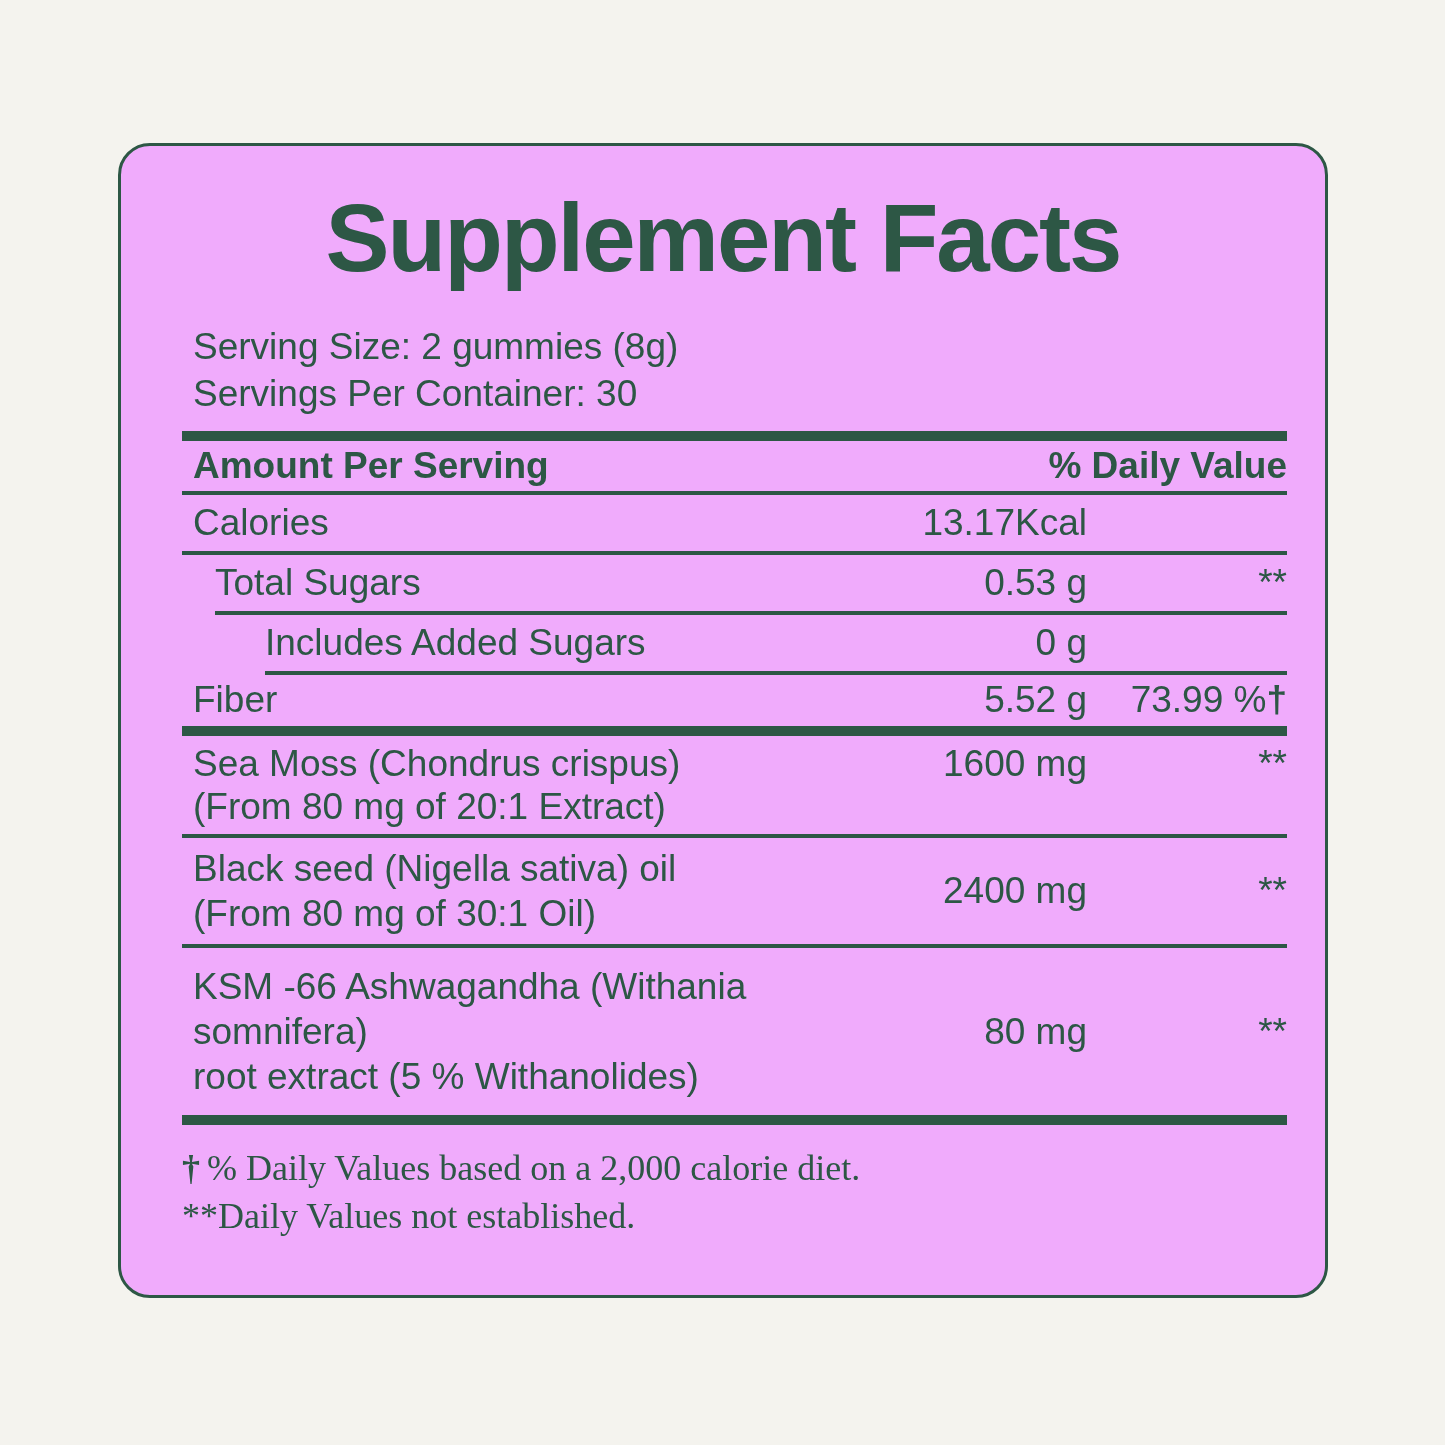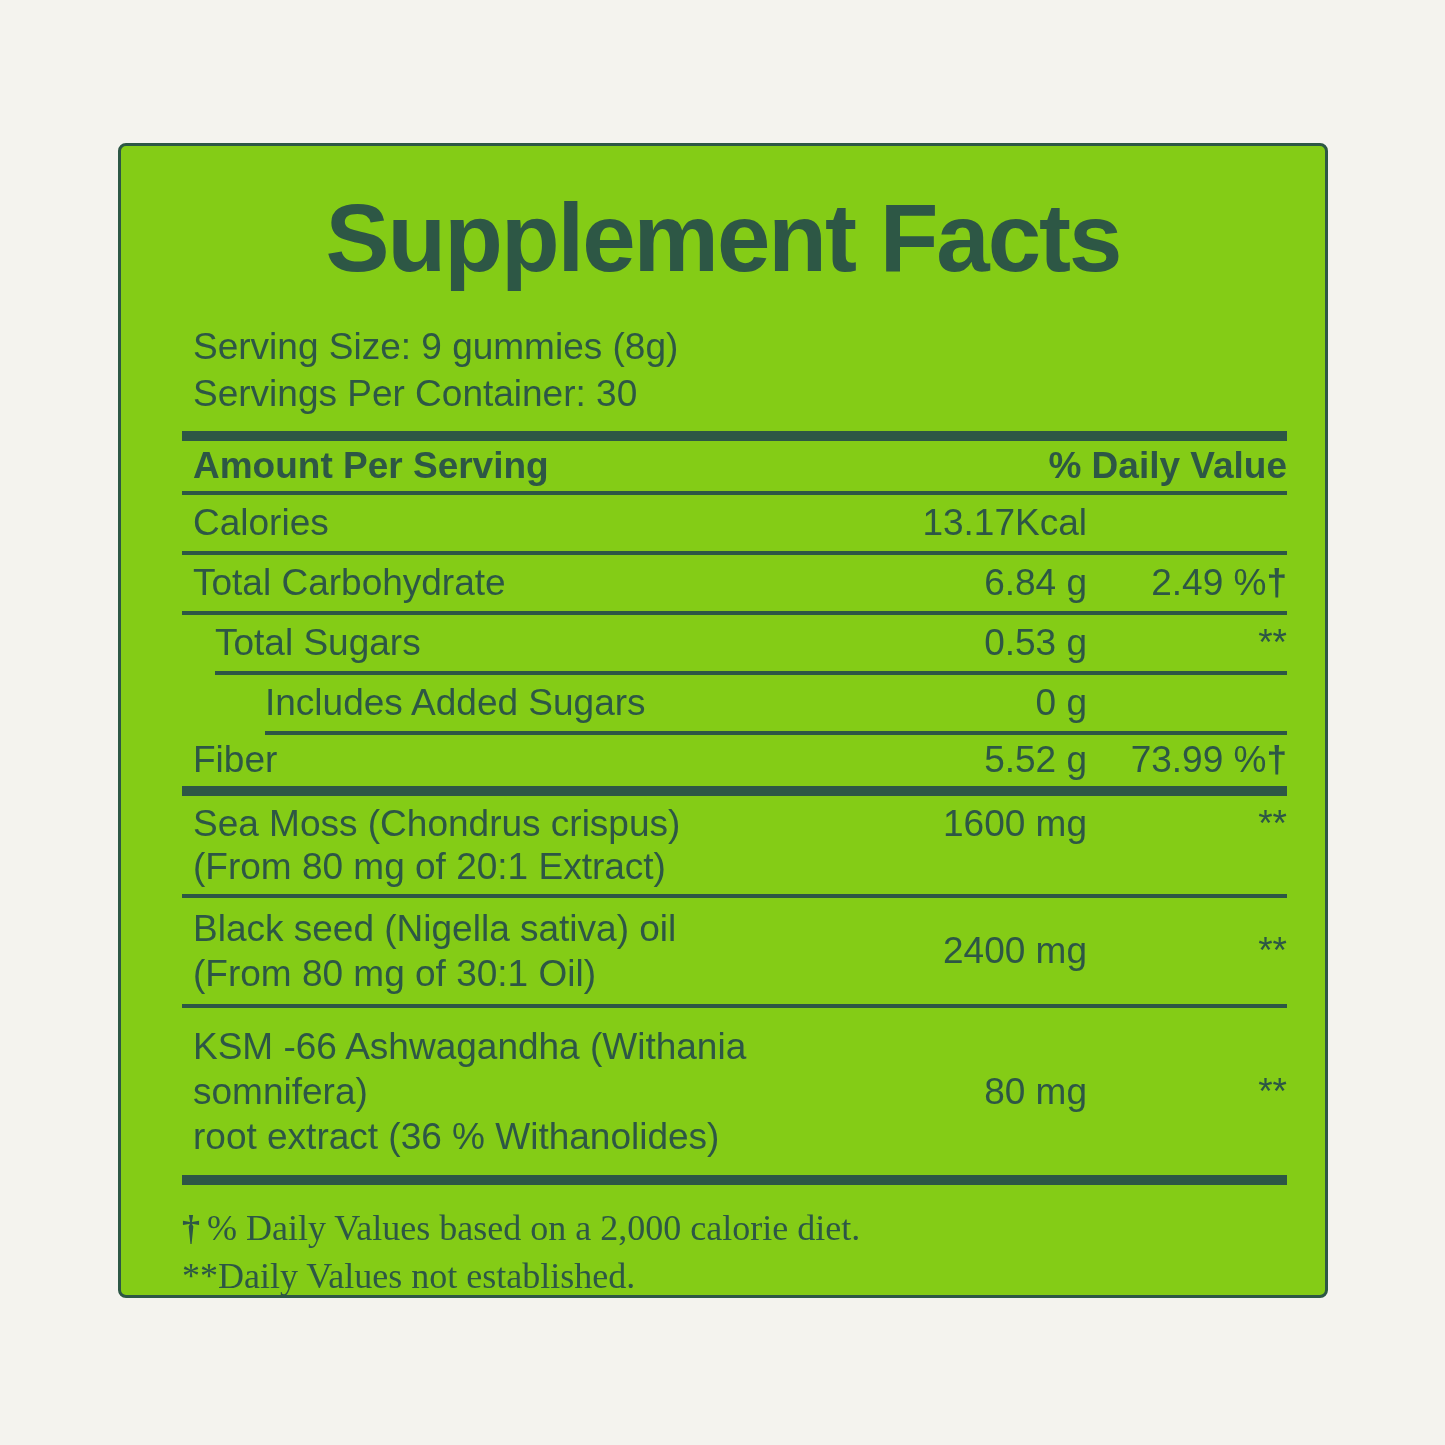--- a/index.html
+++ b/index.html
@@ -4,22 +4,22 @@
 <style>
   html,body{margin:0;padding:0;}
   body{
     width:1445px;height:1445px;position:relative;
     background:#f4f3ee;
     font-family:"Liberation Sans", sans-serif;
     color:#2d5745;
   }
   .card{
     position:absolute;left:118px;top:143px;width:1210px;height:1155px;
-    box-sizing:border-box;background:#84cc16;
-    border:3px solid #2d5745;border-radius:8px;overflow:hidden;
+    box-sizing:border-box;background:#f0abfc;
+    border:3px solid #2d5745;border-radius:32px;overflow:hidden;
   }
   .title{
     margin-top:42px;text-align:center;
     font-size:96px;font-weight:700;letter-spacing:-2px;line-height:1.05;
   }
   .serving{margin:34px 38px 0 72px;font-size:37px;line-height:47px;}
   .facts-table{margin:14px 38px 0 61px;}
   .bar{height:10px;background:#2d5745;}
   .row{
     display:flex;align-items:center;
@@ -45,44 +45,39 @@
   .fn-dagger{font-weight:700;margin-right:7px;}
 </style>
 </head>
 <body>
 
 <div class="card">
 
   <div class="title">Supplement Facts</div>
 
   <div class="serving">
-    <div>Serving Size: 9 gummies (8g)</div>
+    <div>Serving Size: 2 gummies (8g)</div>
     <div>Servings Per Container: 30</div>
   </div>
 
   <div class="facts-table">
 
     <div class="bar"></div>
 
     <div class="row header-row">
       <div class="name">Amount Per Serving</div>
       <div class="dv" style="width:auto;">% Daily Value</div>
     </div>
 
     <div class="row single">
       <div class="name">Calories</div>
       <div class="amount">13.17Kcal</div>
       <div class="dv"><span></span><b></b></div>
     </div>
 
-    <div class="row single">
-      <div class="name">Total Carbohydrate</div>
-      <div class="amount">6.84 g</div>
-      <div class="dv"><span>2.49 %</span><b>†</b></div>
-    </div>
 
     <div class="row single indent1">
       <div class="name">Total Sugars</div>
       <div class="amount">0.53 g</div>
       <div class="dv"><span>**</span><b></b></div>
     </div>
 
     <div class="row single indent2">
       <div class="name">Includes Added Sugars</div>
       <div class="amount">0 g</div>
@@ -111,21 +106,21 @@
         <div>Black seed (Nigella sativa) oil</div>
         <div>(From 80 mg of 30:1 Oil)</div>
       </div>
       <div class="amount">2400 mg</div>
       <div class="dv"><span>**</span><b></b></div>
     </div>
 
     <div class="row multi tall noborder">
       <div class="name">
         <div>KSM -66 Ashwagandha (Withania somnifera)</div>
-        <div>root extract (36 % Withanolides)</div>
+        <div>root extract (5 % Withanolides)</div>
       </div>
       <div class="amount">80 mg</div>
       <div class="dv"><span>**</span><b></b></div>
     </div>
 
     <div class="bar"></div>
 
   </div>
 
   <div class="footnotes">

